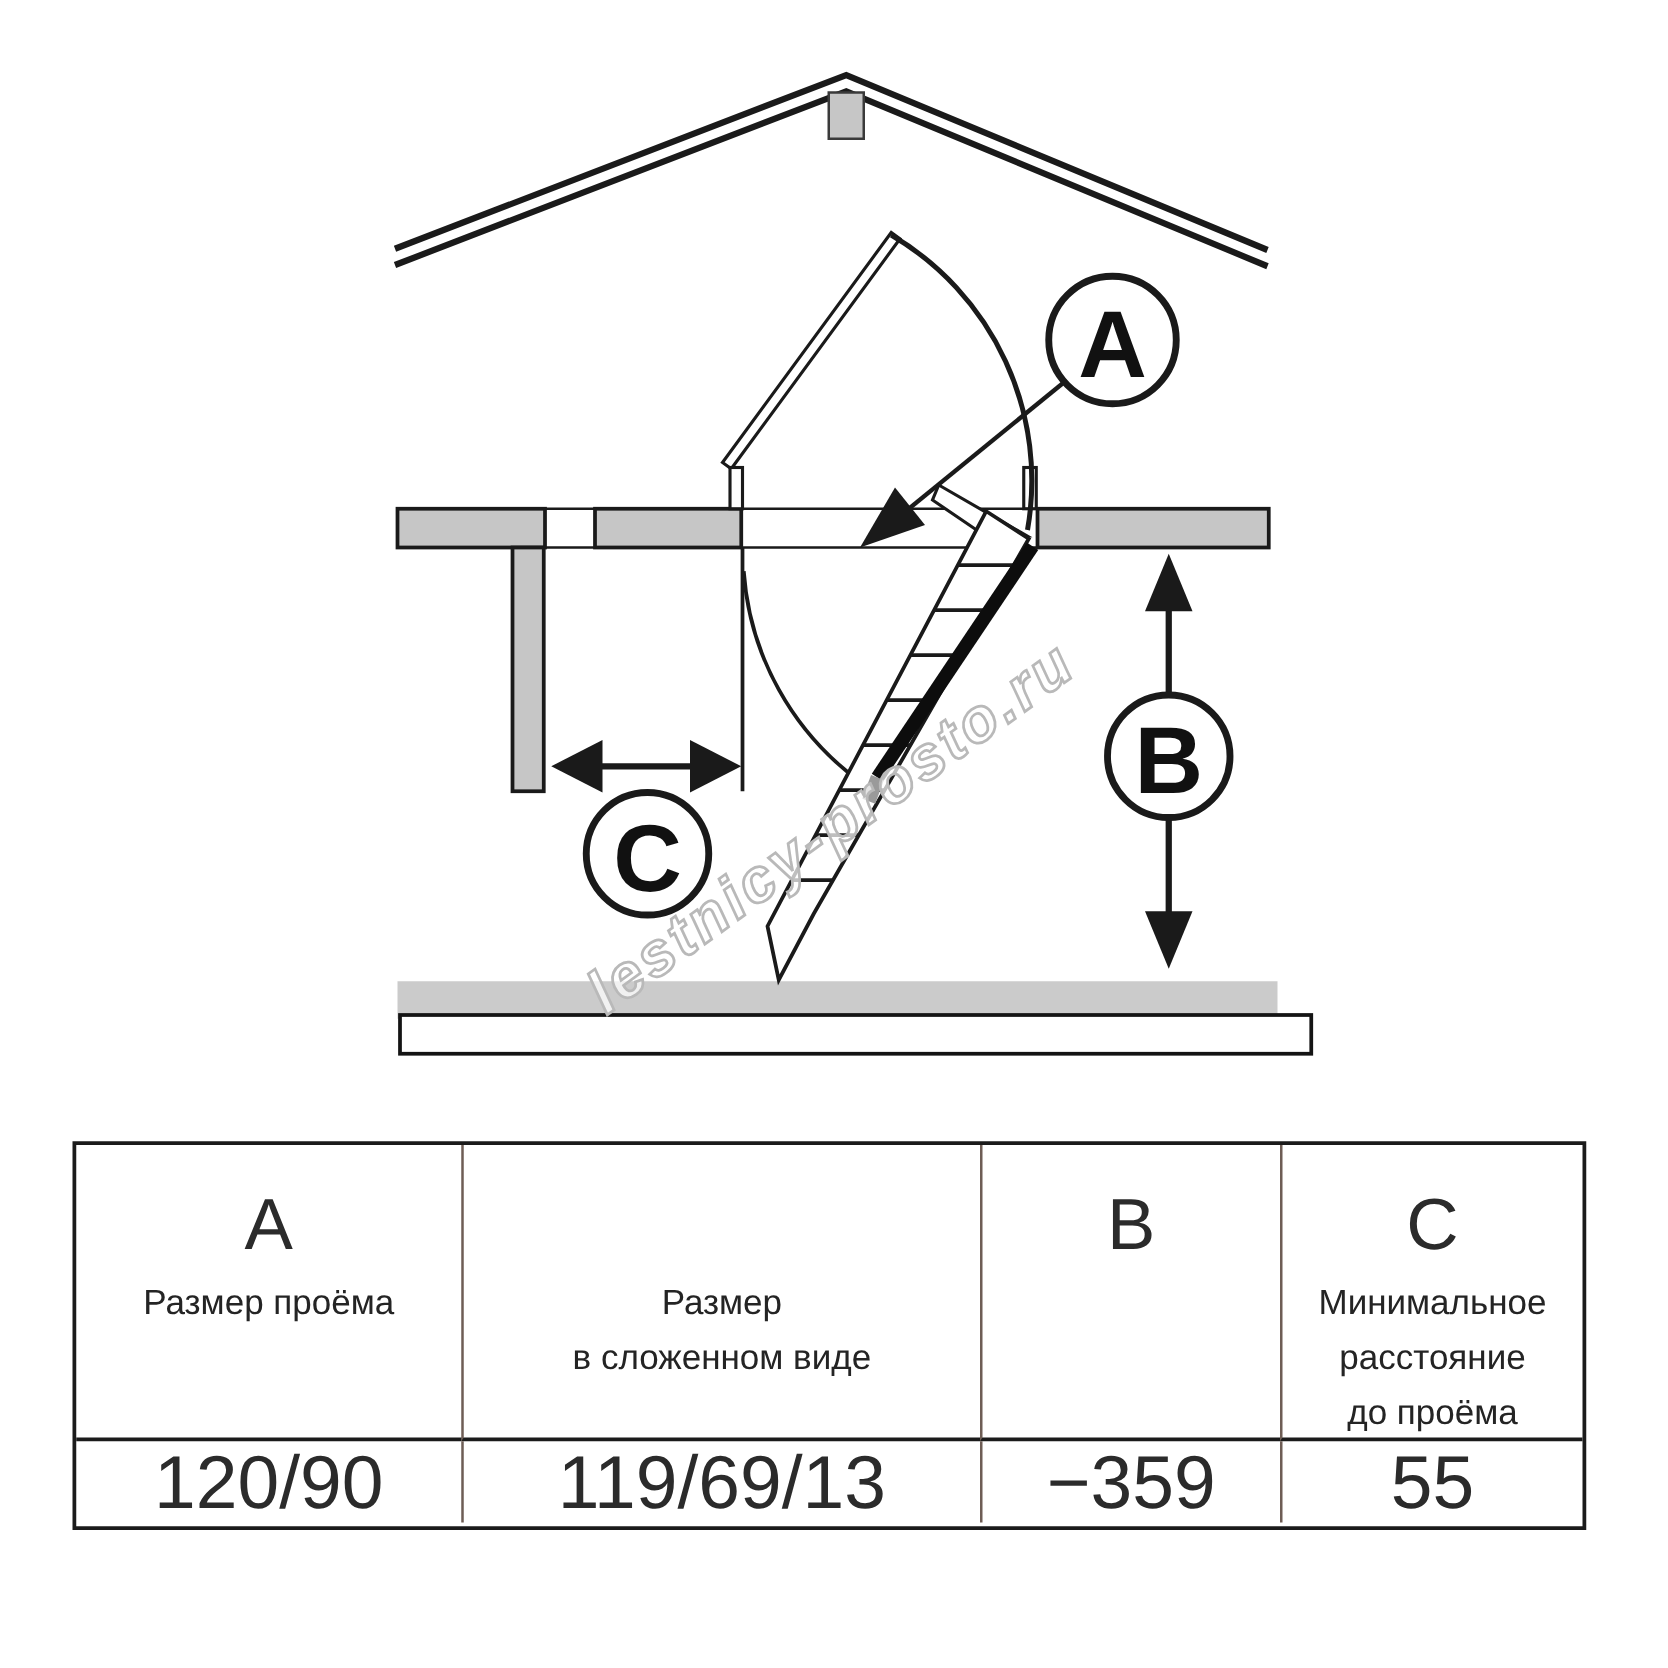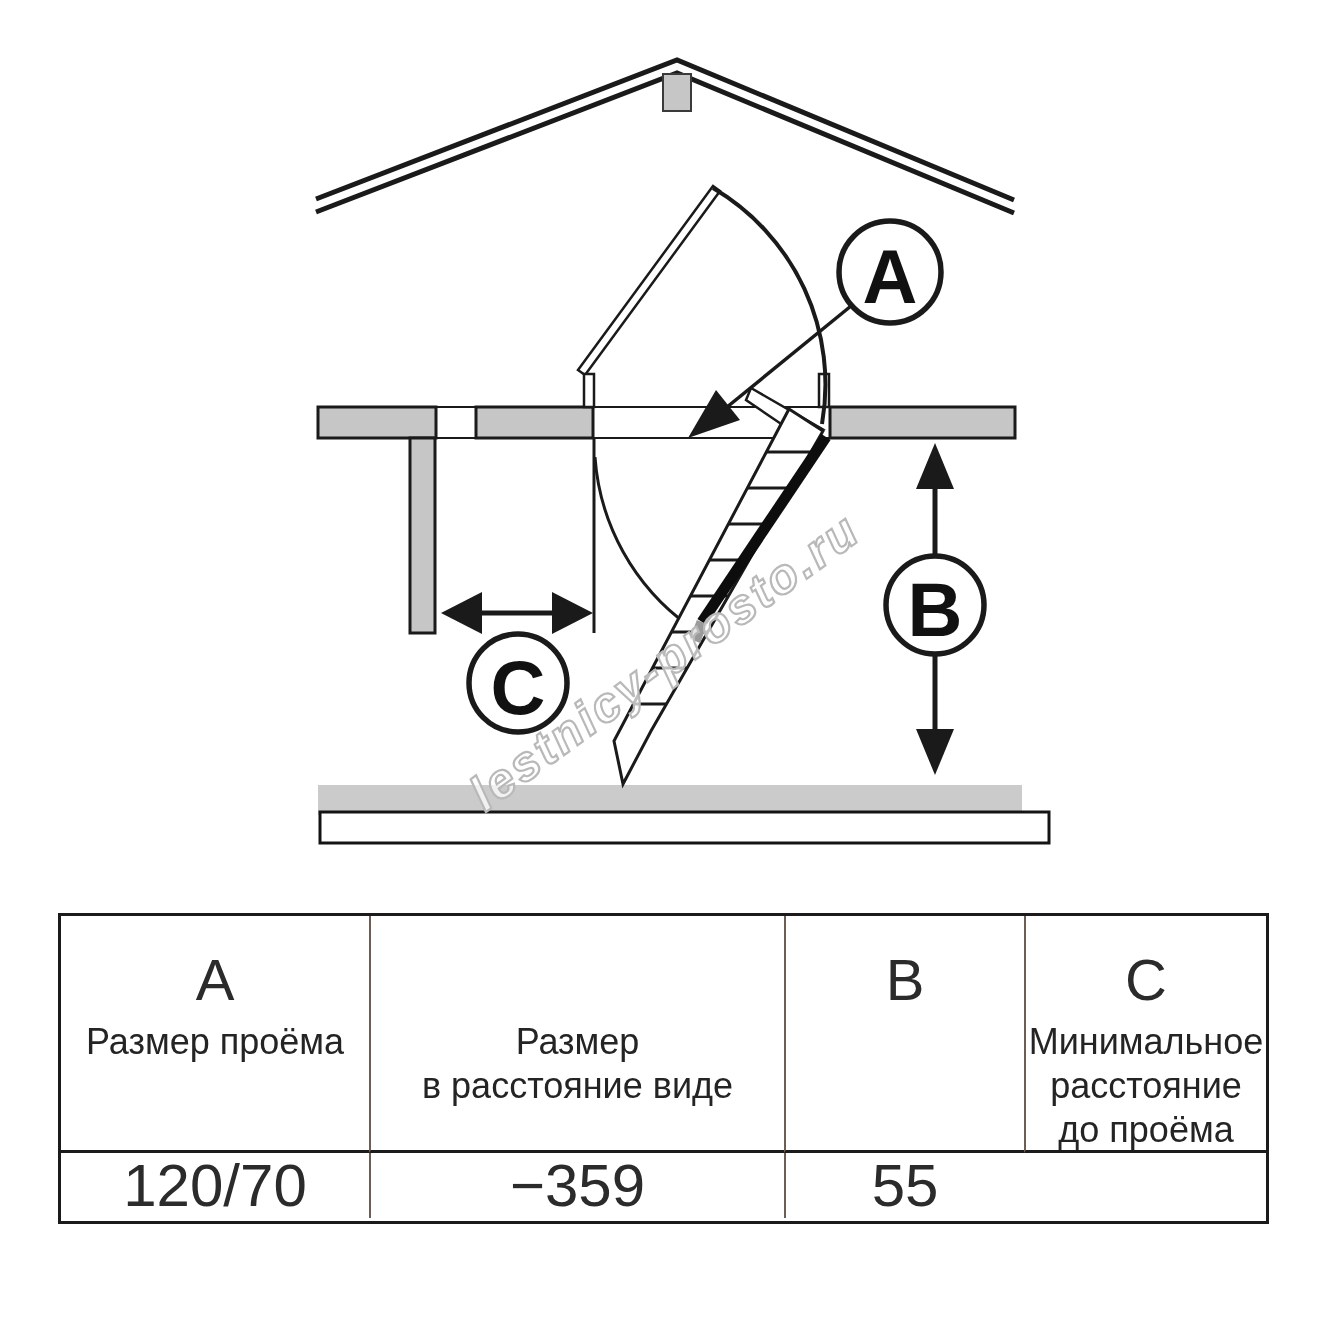--- a/index.html
+++ b/index.html
@@ -27,21 +27,21 @@
   .spec-table .cell.vdiv{border-left:2px solid #6e5d55;}
   .spec-table .hdr{
     border-bottom:3px solid #1b1b1b;
     display:flex;flex-direction:column;align-items:center;
     padding-top:34px;text-align:center;
   }
   .hdr-letter{
     min-height:60px;line-height:60px;font-size:58px;font-weight:normal;color:#2b2b2b;
   }
   .hdr-label{
-    margin-top:10px;font-size:36px;line-height:44px;color:#242424;white-space:pre-line;
+    margin-top:10px;font-size:28px;line-height:44px;color:#242424;white-space:pre-line;
   }
   .val{
     display:flex;align-items:center;justify-content:center;
     font-size:60px;color:#2b2b2b;
   }
 </style>
 </head>
 <body>
 
 <div class="stage">
@@ -118,30 +118,31 @@
 
   <div class="spec-table">
 
     <div class="cell hdr">
       <div class="hdr-letter">A</div>
       <div class="hdr-label">Размер проёма</div>
     </div>
     <div class="cell hdr vdiv">
       <div class="hdr-letter"></div>
       <div class="hdr-label">Размер
-в расстояние виде</div>
+в сложенном виде</div>
     </div>
     <div class="cell hdr vdiv">
       <div class="hdr-letter">B</div>
     </div>
     <div class="cell hdr vdiv">
       <div class="hdr-letter">C</div>
       <div class="hdr-label">Минимальное
 расстояние
 до проёма</div>
     </div>
 
-    <div class="cell val">120/70</div>
+    <div class="cell val">120/90</div>
+    <div class="cell val vdiv">119/69/13</div>
     <div class="cell val vdiv">−359</div>
     <div class="cell val vdiv">55</div>
   </div>
 
 </div>
 
 </body></html>

